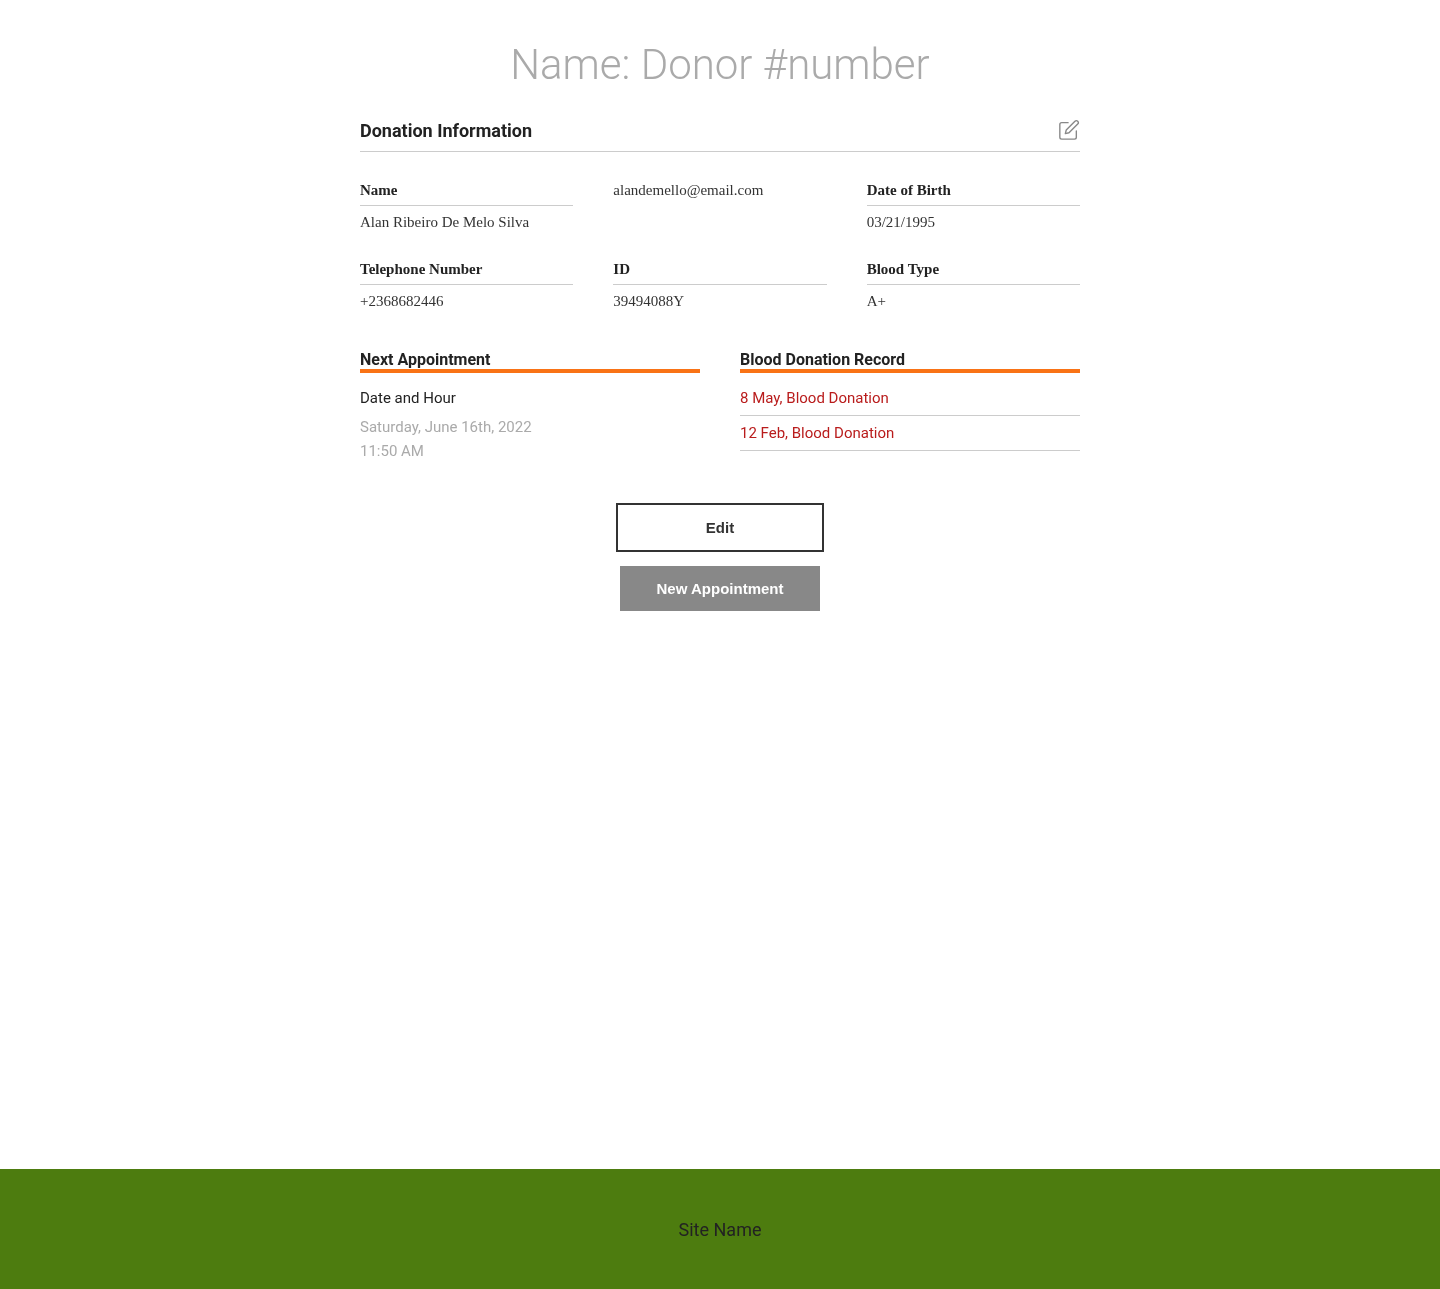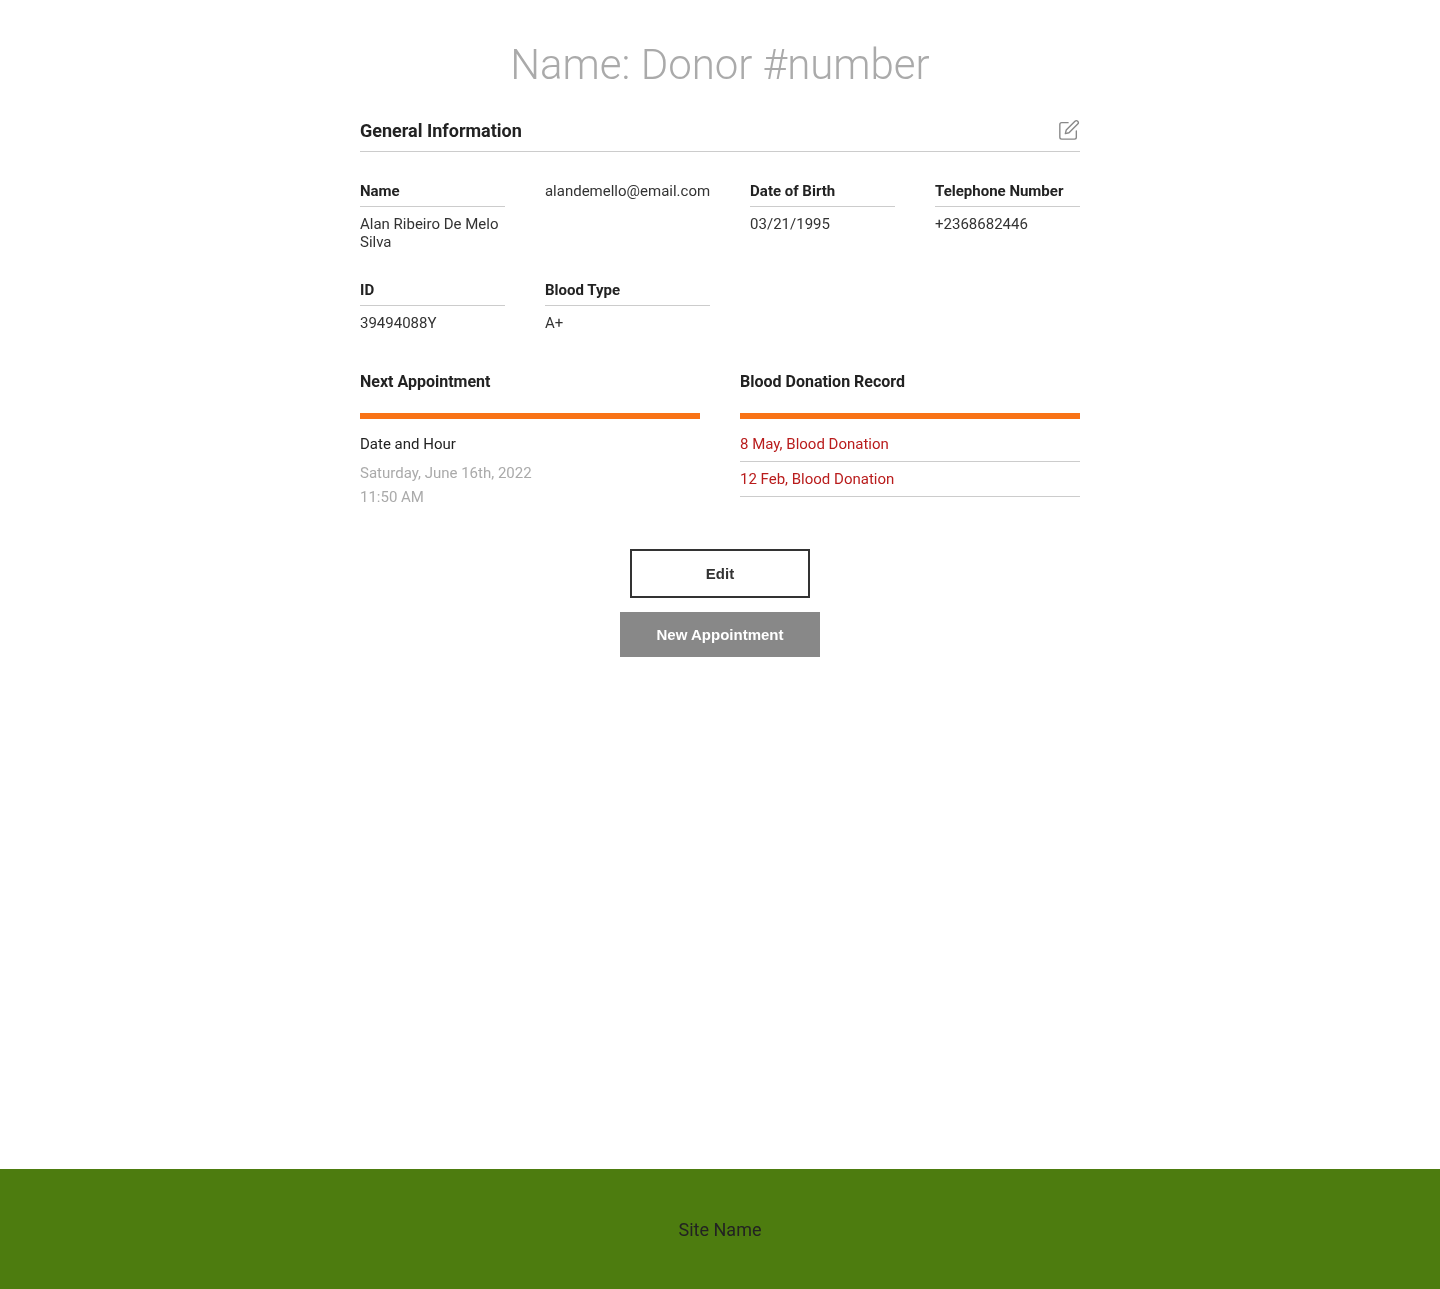--- a/index.html
+++ b/index.html
@@ -62,22 +62,23 @@
       border: none;
       cursor: pointer;
       color: #888888;
       font-size: 20px;
       display: flex;
       align-items: center;
     }
 
     .fields-grid {
       display: grid;
-      grid-template-columns: 1fr 1fr 1fr 1fr;
+      grid-template-columns: 1fr 1fr 1fr;
       gap: 30px 40px;
+      font-family: Liberation Serif, serif;
     }
 
     .field-group {
       display: flex;
       flex-direction: column;
     }
 
     .field-label {
       font-size: 15px;
       font-weight: 700;
@@ -102,22 +103,22 @@
       gap: 20px 40px;
     }
 
     .appointment-col {}
     .donation-col {}
 
     .sub-section-title {
       font-size: 16px;
       font-weight: 700;
       color: #222222;
-      border-bottom: 6px solid #f97316;
-      padding-bottom: 22px;
+      border-bottom: 4px solid #f97316;
+      padding-bottom: 0;
       margin-bottom: 16px;
     }
 
     .date-hour-label {
       font-size: 15px;
       font-weight: 400;
       color: #222222;
       margin-bottom: 8px;
     }
 
@@ -141,21 +142,21 @@
 
     .buttons-container {
       display: flex;
       flex-direction: column;
       align-items: center;
       gap: 14px;
       margin-top: 20px;
     }
 
     .btn-edit {
-      width: 180px;
+      width: 208px;
       padding: 14px 20px;
       background: #ffffff;
       border: 2px solid #333333;
       font-size: 15px;
       font-weight: 700;
       color: #333333;
       cursor: pointer;
       text-align: center;
     }
 
@@ -196,21 +197,21 @@
 </head>
 <body>
 
 <div class="main-content">
   <h1 class="page-title">Name: Donor #number</h1>
 
   <div class="card">
 
     <div class="section">
       <div class="section-header">
-        <span class="section-title">General Information</span>
+        <span class="section-title">Donation Information</span>
         <button class="edit-icon-btn" title="Edit">
           <svg class="edit-icon-svg" viewBox="0 0 24 24">
             <path d="M11 4H4a2 2 0 0 0-2 2v14a2 2 0 0 0 2 2h14a2 2 0 0 0 2-2v-7" stroke-linecap="round" stroke-linejoin="round"></path>
             <path d="M18.5 2.5a2.121 2.121 0 0 1 3 3L12 15l-4 1 1-4 9.5-9.5z" stroke-linecap="round" stroke-linejoin="round"></path>
           </svg>
         </button>
       </div>
 
       <div class="fields-grid">
 

